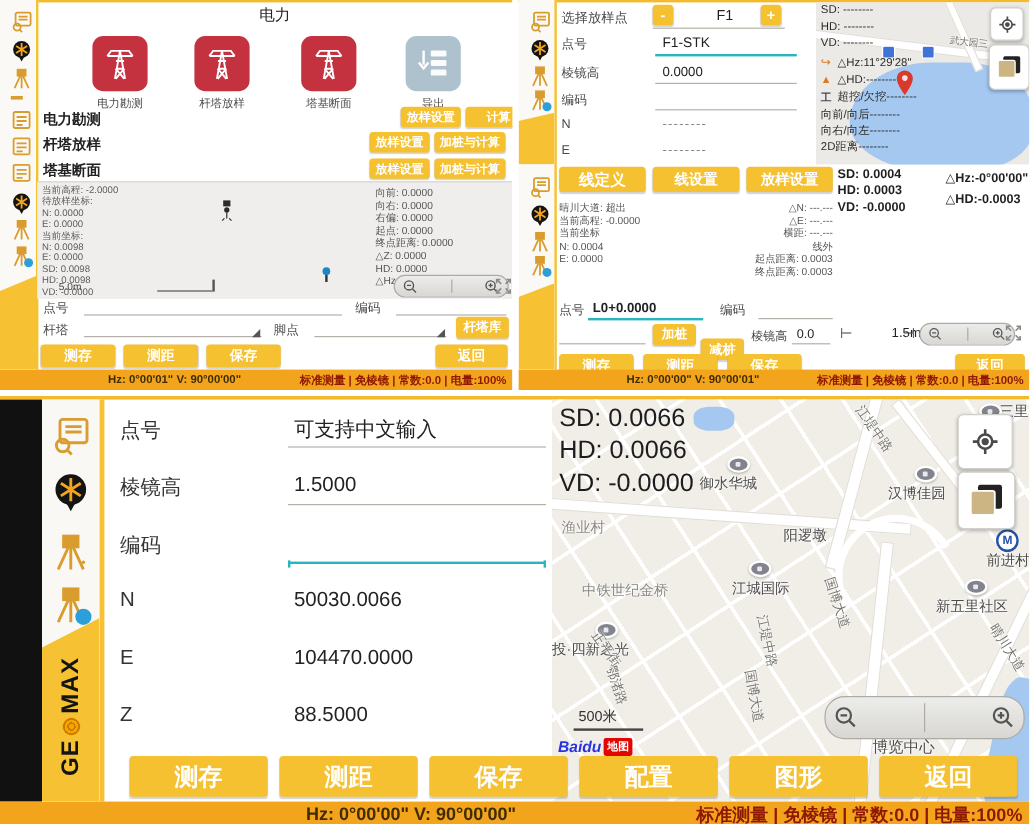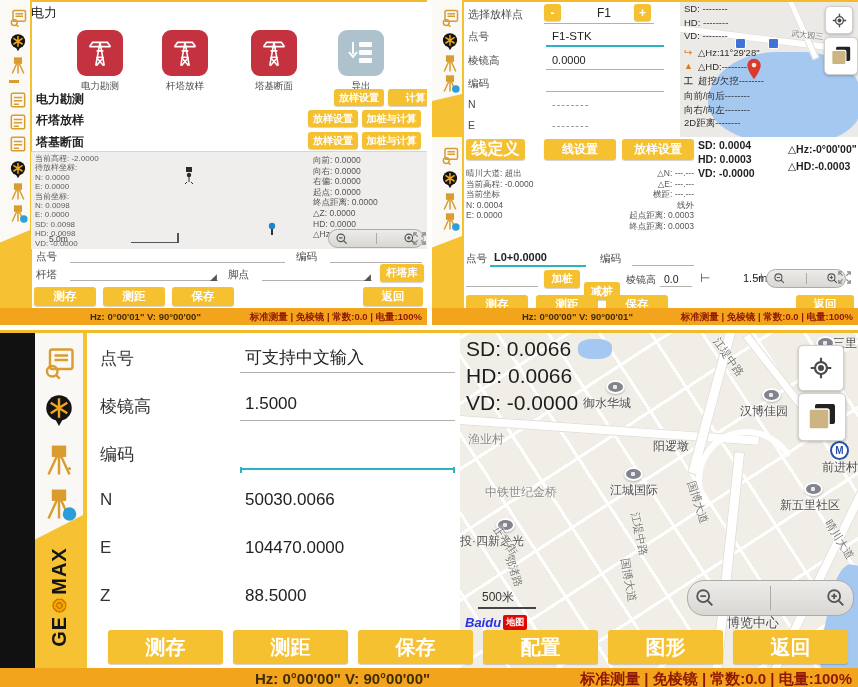--- a/index.html
+++ b/index.html
@@ -160,21 +160,21 @@
               <path d="M12 9v12M10.5 9L5 21M13.5 9L19 21"></path>
             </g>
             <circle cx="19" cy="18" r="4.5" fill="#2d9fd8" stroke="none"></circle>
           </svg>
         </span>
       <div class="yellowblk wedge" style="top:230px;height:78px;">
         
       </div>
     </aside>
 
-    <div class="abs" style="left:31px;top:4px;right:0;text-align:left;font-size:13px;color:#222;">电力</div>
+    <div class="abs" style="left:31px;top:4px;right:0;text-align:center;font-size:13px;color:#222;">电力</div>
 
     <div class="tile red" style="left:77px;top:30px;">
         <svg width="36" height="36" viewBox="0 0 34 34" fill="none" stroke="#fff" stroke-width="1.5">
           <path d="M13 29L17 7L21 29"></path>
           <path d="M14.5 21h5M13.8 15h6.4"></path>
           <path d="M7 11h20M7 11l3-4h14l3 4"></path>
           <path d="M13.6 29l6.8-8M20.4 29l-6.8-8"></path>
         </svg>
       </div>
     <div class="tile red" style="left:162px;top:30px;">
@@ -449,21 +449,21 @@
     <span class="abs" style="left:252px;top:61px;width:11px;height:11px;color:#e07820;font-size:9px;">▲</span>
     <div class="abs s95" style="left:266px;top:60px;position:absolute;">△HD:--------</div>
     <span class="abs" style="left:252px;top:75px;width:11px;height:11px;color:#445;font-size:9px;font-weight:bold;">工</span>
     <div class="abs s95" style="left:266px;top:74px;position:absolute;">超挖/欠挖--------</div>
     <div class="stack s95" style="left:252px;top:89px;">
         <div>向前/向后--------</div>
         <div>向右/向左--------</div>
         <div>2D距离--------</div>
       </div>
 
-    <div class="ybtn" style="left:34px;top:139px;width:59px;height:21px;font-size:16px;">线定义</div>
+    <div class="ybtn" style="left:34px;top:139px;width:72px;height:21px;font-size:13px;">线定义</div>
     <div class="ybtn" style="left:112px;top:139px;width:72px;height:21px;font-size:12px;">线设置</div>
     <div class="ybtn" style="left:190px;top:139px;width:72px;height:21px;font-size:12px;">放样设置</div>
     <div class="stack s10b" style="left:266px;top:138px;">
         <div>SD: 0.0004</div>
         <div>HD: 0.0003</div>
         <div>VD: -0.0000</div>
       </div>
     <div class="stack s10b" style="left:356px;top:141px;line-height:17px;">
         <div>△Hz:-0°00'00"</div>
         <div>△HD:-0.0003</div>

